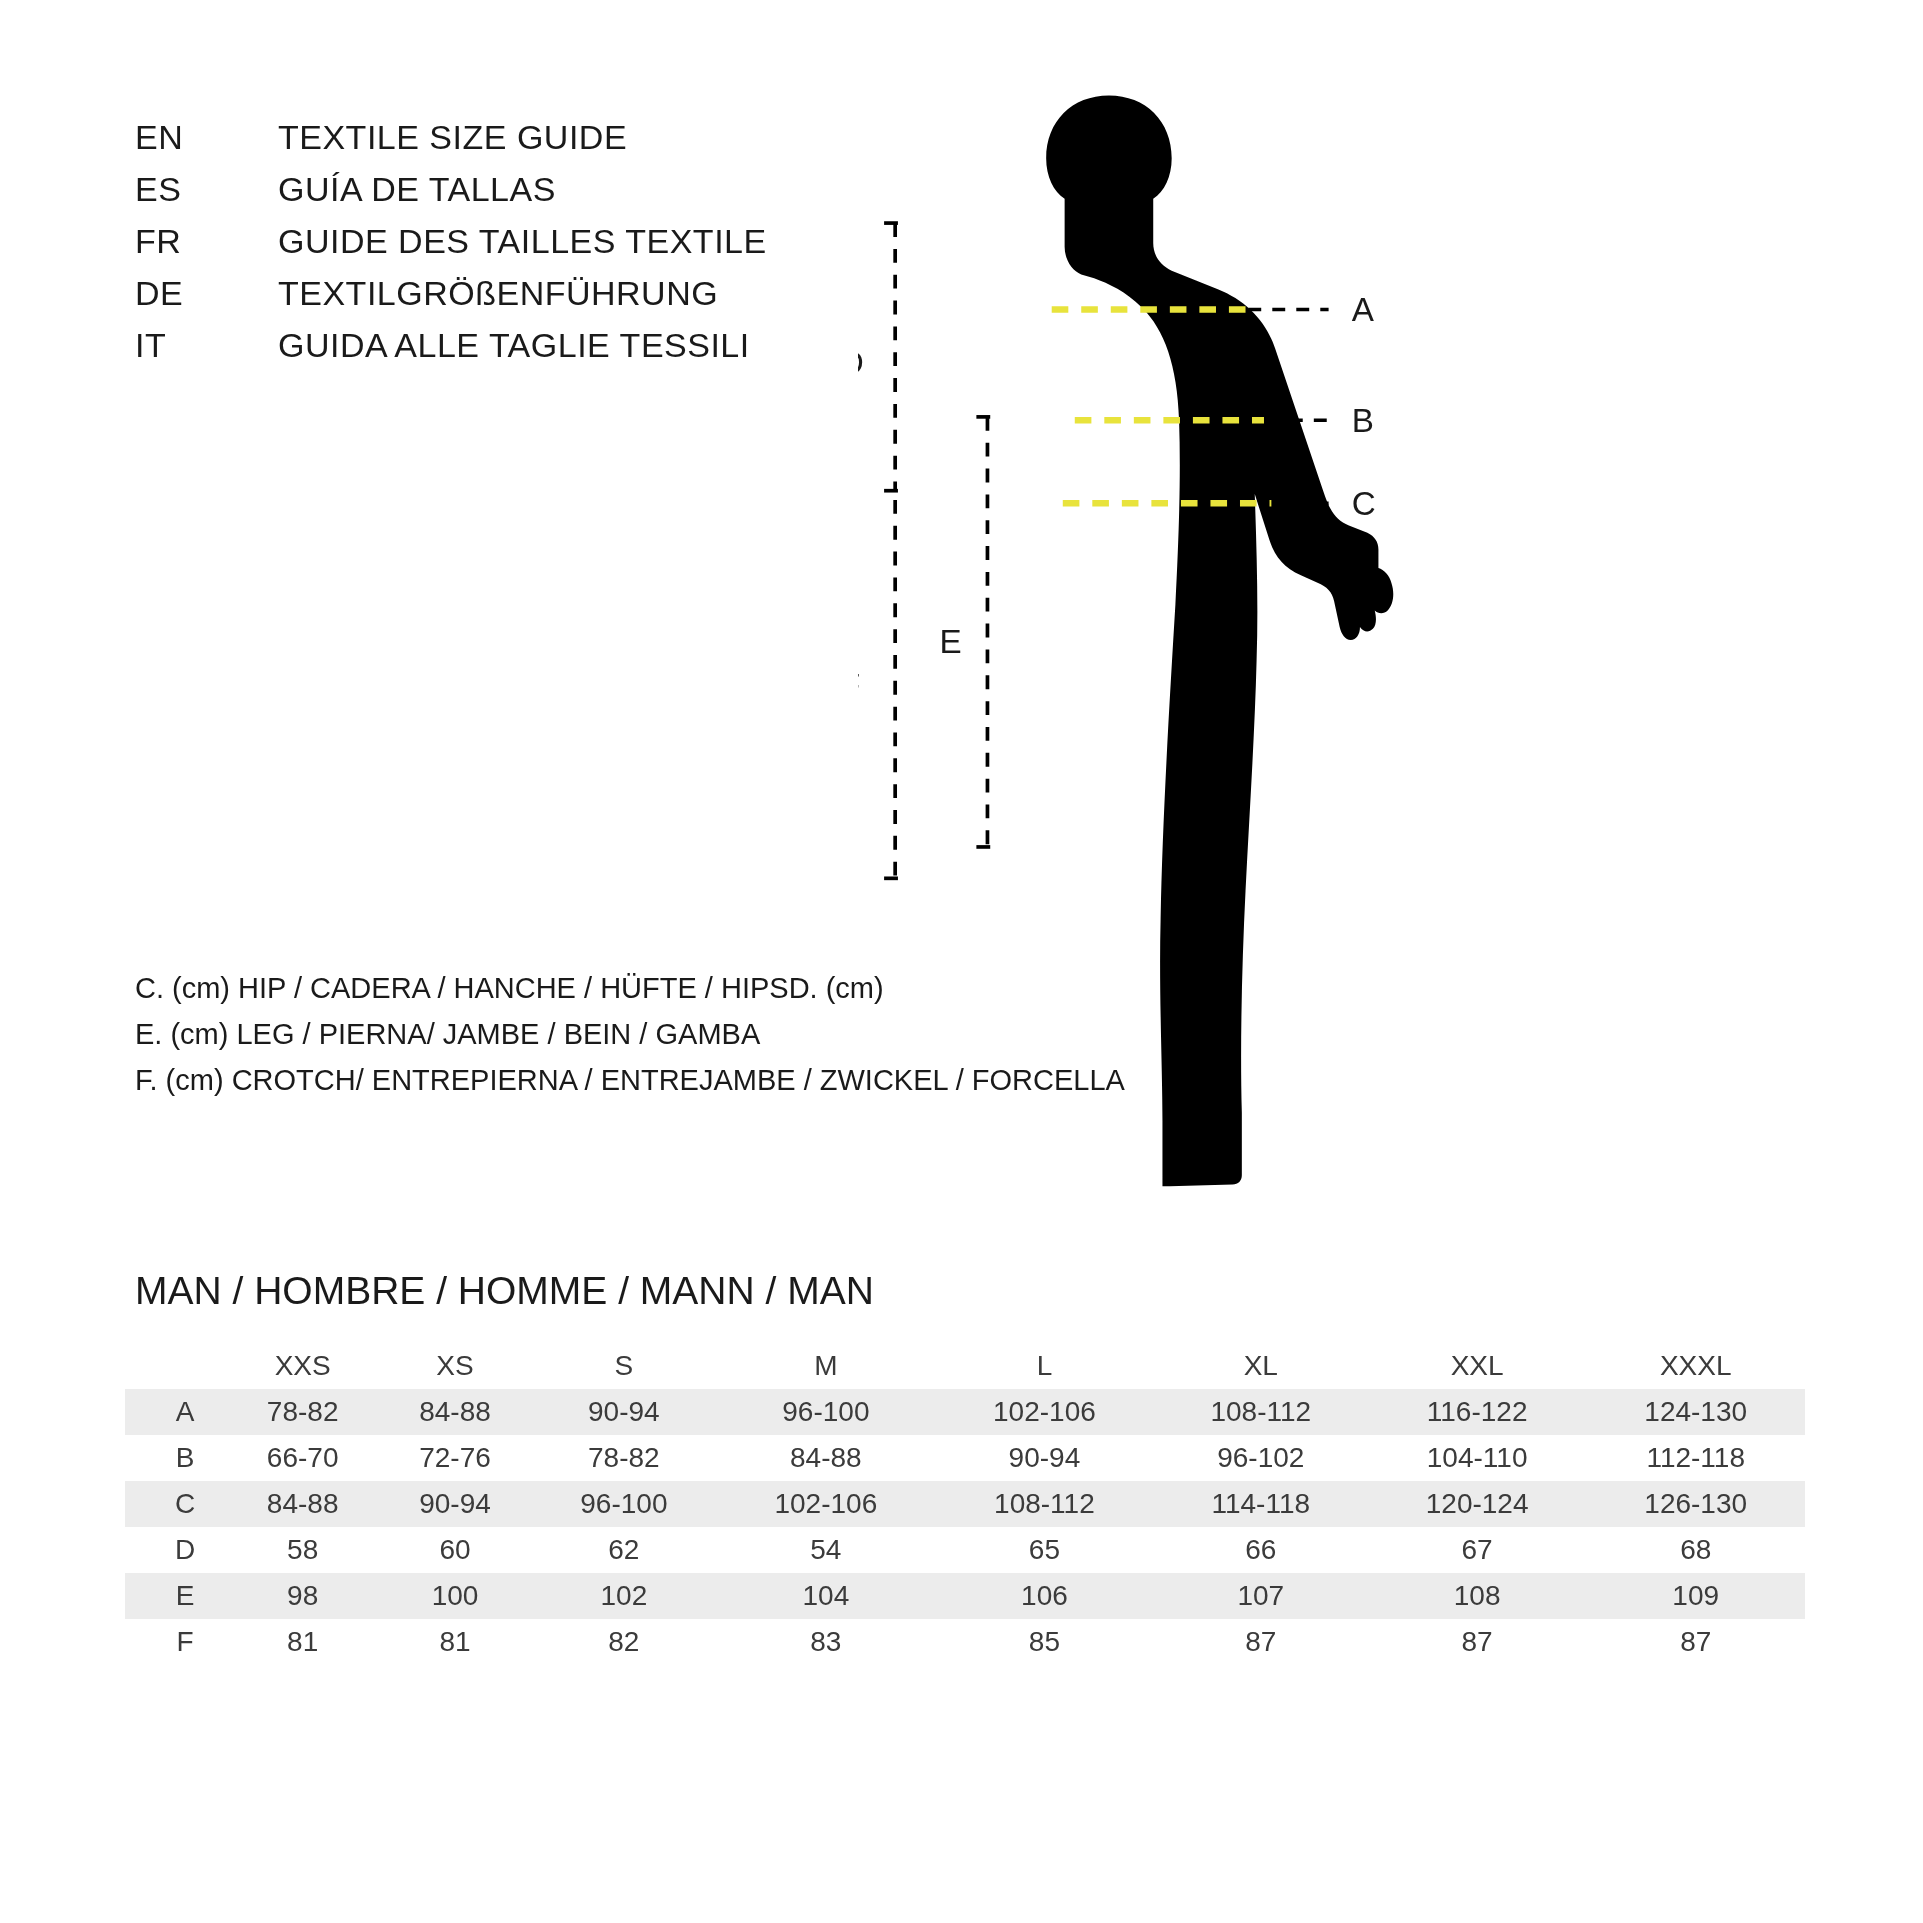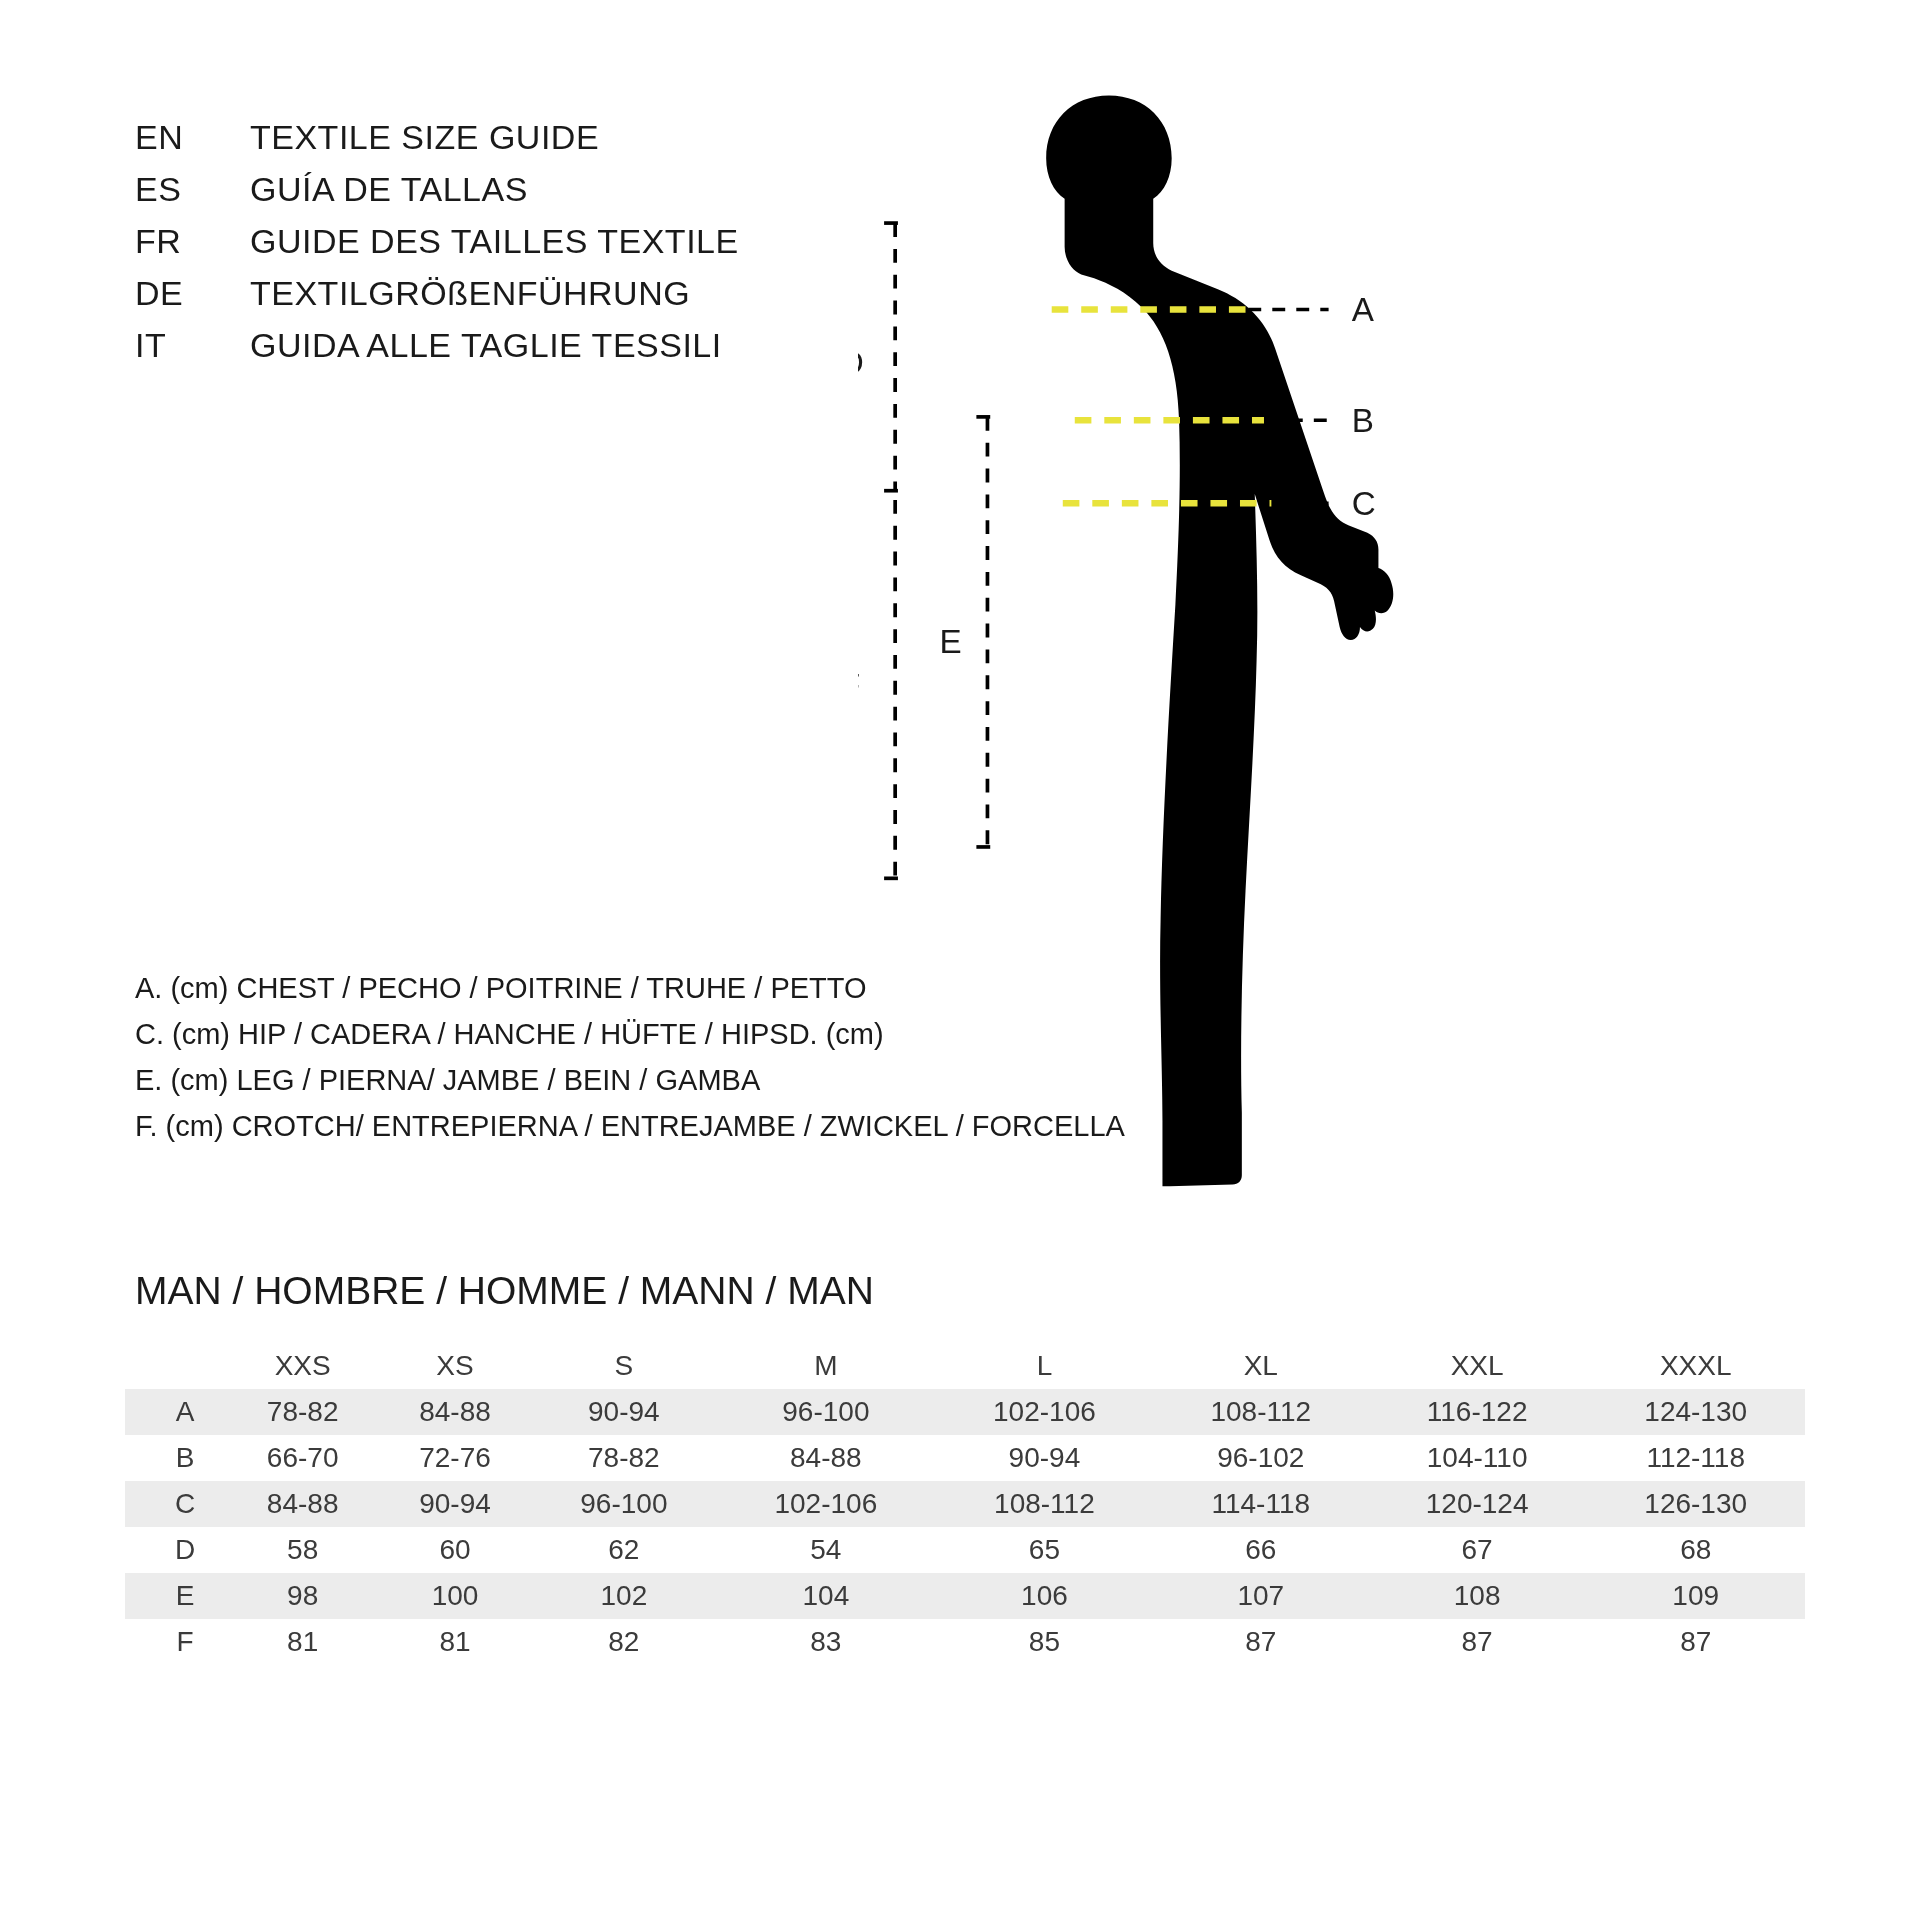--- a/index.html
+++ b/index.html
@@ -32,20 +32,21 @@
     width: 115px;
     font-size: 34px;
     letter-spacing: 0.5px;
     color: #1a1a1a;
   }
   .lang-title {
     font-size: 34px;
     letter-spacing: 0.5px;
     color: #1a1a1a;
     white-space: nowrap;
+    margin-left: 28px;
   }
 
   
   #legend-block {
     position: absolute;
     left: 135px;
     top: 965px;
     width: 1061px;
   }
   .legend-row {
@@ -129,21 +130,20 @@
     <span class="lang-code">DE</span>
     <span class="lang-title">TEXTILGRÖßENFÜHRUNG</span>
   </div>
   <div class="lang-row">
     <span class="lang-code">IT</span>
     <span class="lang-title">GUIDA ALLE TAGLIE TESSILI</span>
   </div>
 </div>
 
 <div id="legend-block">
-  <div class="legend-row">A. (cm) CHEST / PECHO / POITRINE / TRUHE / PETTO</div>
   <div class="legend-row">C. (cm) HIP / CADERA / HANCHE / HÜFTE / HIPSD. (cm)</div>
   <div class="legend-row">E. (cm) LEG / PIERNA/ JAMBE / BEIN / GAMBA</div>
   <div class="legend-row">F. (cm) CROTCH/ ENTREPIERNA / ENTREJAMBE / ZWICKEL / FORCELLA</div>
 </div>
 
 <div id="gender-label">MAN / HOMBRE / HOMME / MANN / MAN</div>
 
 <div id="figure-area">
   <svg width="803" height="1126" viewBox="0 0 870 1220" xmlns="http://www.w3.org/2000/svg">
 

